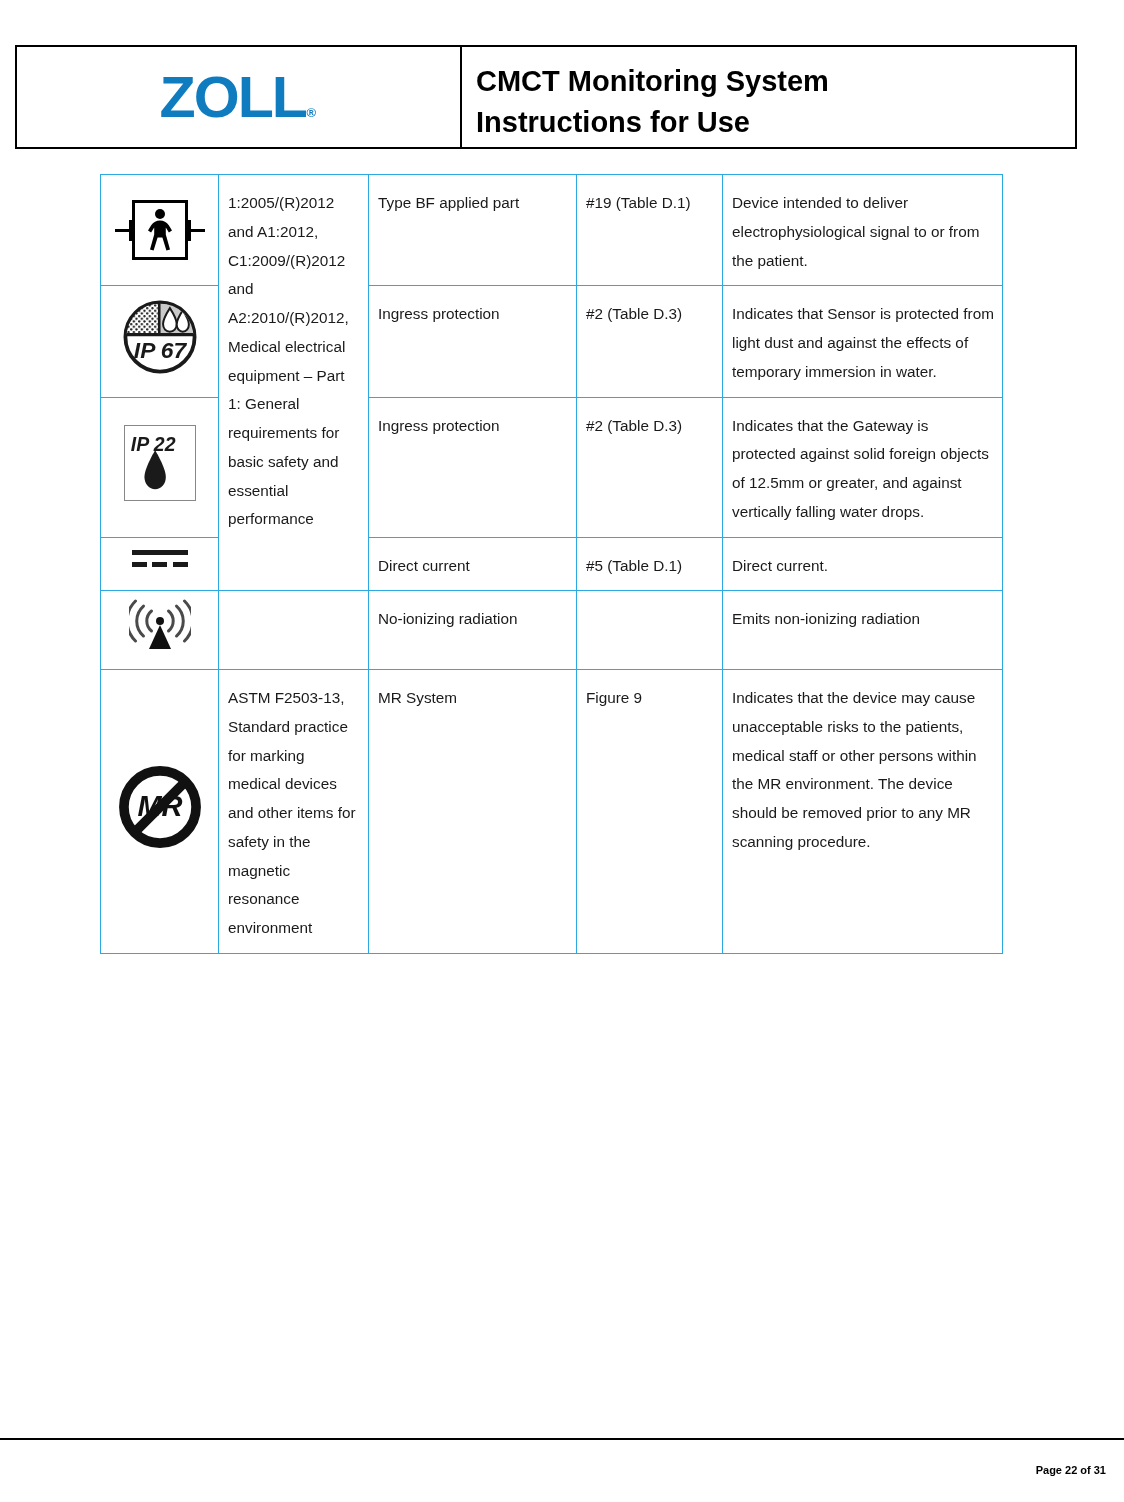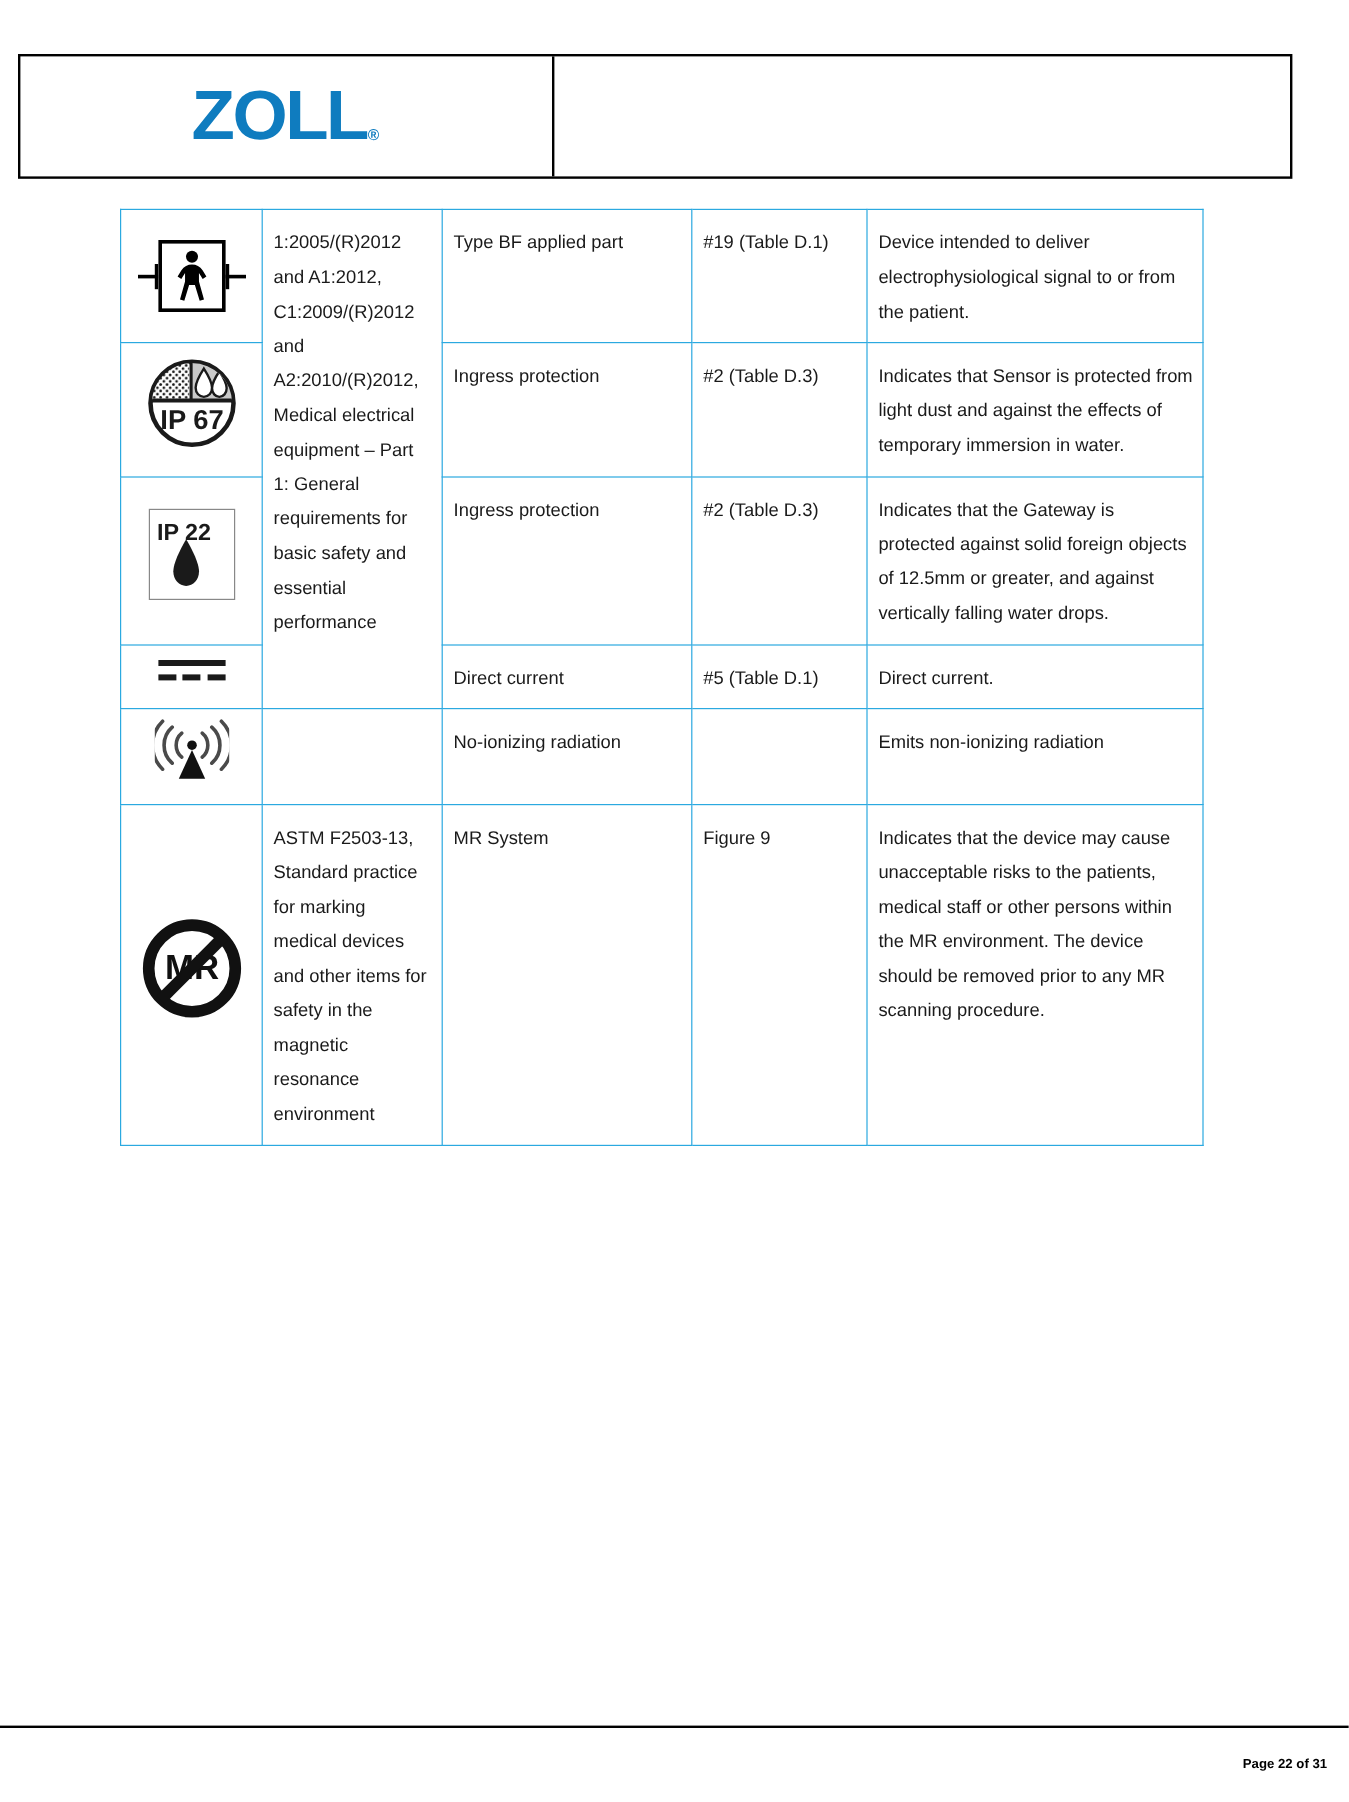--- a/index.html
+++ b/index.html
@@ -107,20 +107,21 @@
     vertical-align: middle;
     padding: 6px 4px;
   }
 
   
   .sym-wrap {
     display: inline-flex;
     align-items: flex-end;
     justify-content: center;
     width: 100%;
+    font-style: italic;
   }
 
   
   .sym-bf {
     display: inline-flex;
     align-items: center;
   }
   .bf-lead {
     width: 17px;
     height: 3px;
@@ -222,20 +223,24 @@
 </style>
 </head>
 <body>
 
 <div class="doc-header">
   <div class="header-logo-cell">
     <div class="zoll-logo">
       <span class="zoll-word">ZOLL</span>
       <span class="zoll-reg">®</span>
     </div>
+  </div>
+  <div class="header-title-cell">
+    <div class="header-title-line">CMCT Monitoring System</div>
+    <div class="header-title-line">Instructions for Use</div>
   </div>
 </div>
 
 <table class="symbol-table">
   <colgroup>
     <col class="col-symbol">
     <col class="col-standard">
     <col class="col-title">
     <col class="col-ref">
     <col class="col-desc">

